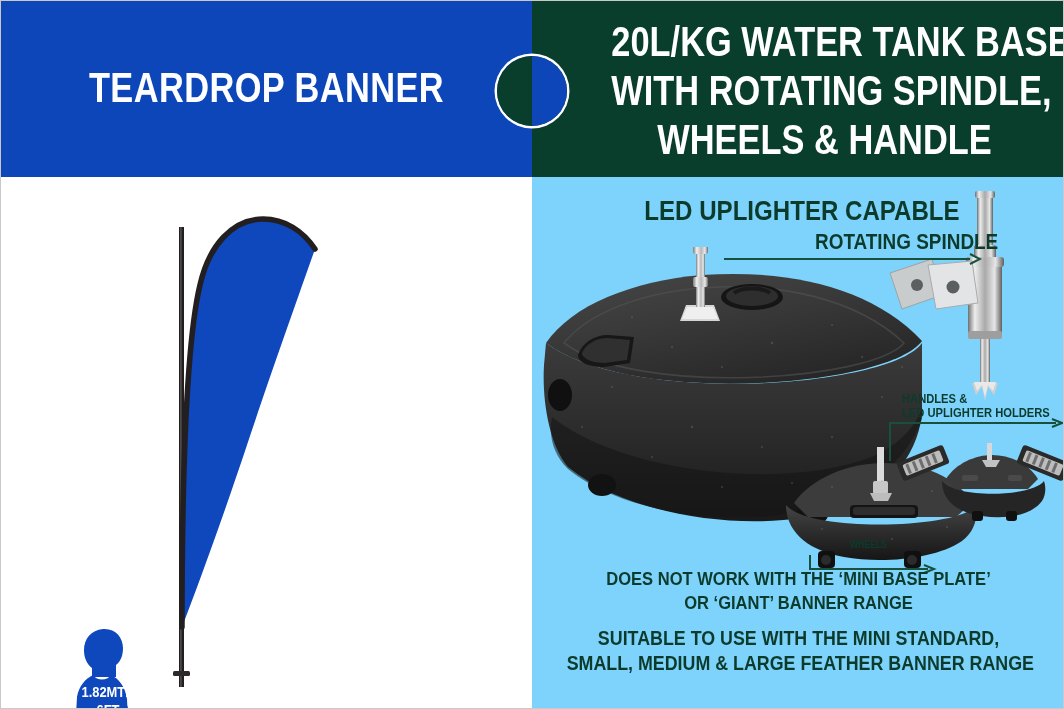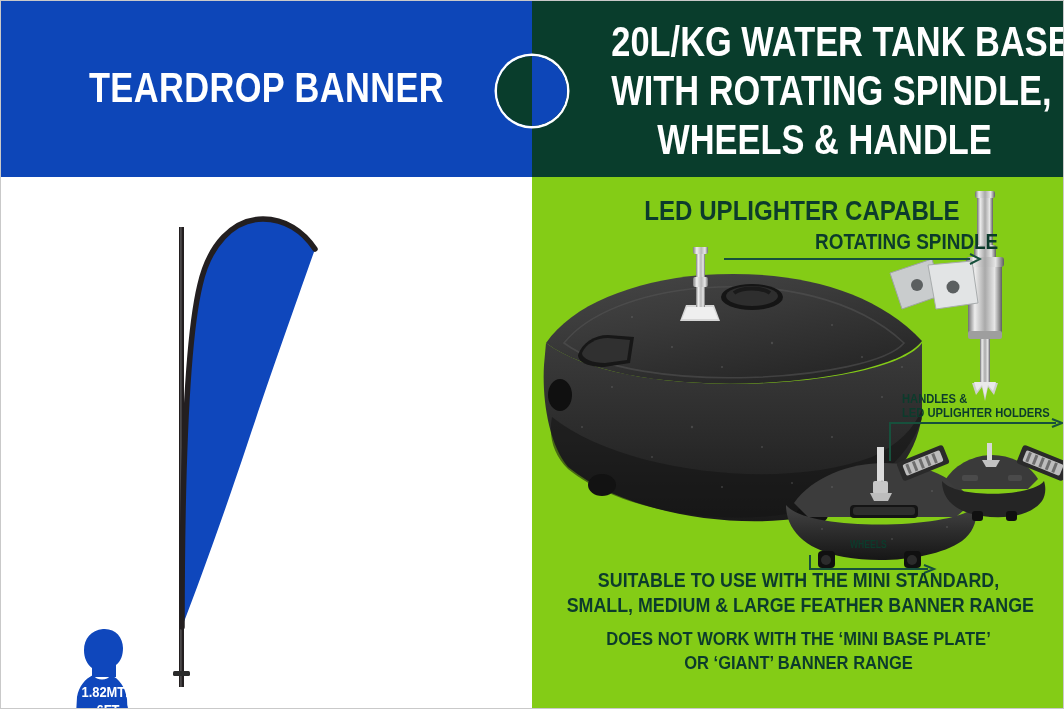--- a/index.html
+++ b/index.html
@@ -92,21 +92,21 @@
     font-size:15px;
     line-height:18px;
     transform:scaleX(.86);
     transform-origin:center center;
     pointer-events:none;
   }
 
   
   #right-panel{
     position:absolute; left:531px; top:176px; width:533px; height:533px;
-    background:#84cc16;
+    background:#7dd3fc;
   }
   .rp-heading{
     position:absolute; left:85px; top:19px; width:370px;
     text-align:center;
     color:#0c3b2c;
     font-weight:700;
     font-size:28px;
     line-height:30px;
   }
   .rp-heading > span{
@@ -436,24 +436,24 @@
     <div class="lbl lbl-handles">
       <span>HANDLES &amp;</span>
       <span>LED UPLIGHTER HOLDERS</span>
     </div>
 
     <div class="lbl lbl-wheels">
       <span>WHEELS</span>
     </div>
 
     <div class="bottom-text">
+      <div class="bt-block b2">
+        <span>DOES NOT WORK WITH THE ‘MINI BASE PLATE’</span>
+        <span>OR ‘GIANT’ BANNER RANGE</span>
+      </div>
       <div class="bt-block b1">
         <span>SUITABLE TO USE WITH THE MINI STANDARD,</span>
         <span>SMALL, MEDIUM &amp; LARGE FEATHER BANNER RANGE</span>
       </div>
-      <div class="bt-block b2">
-        <span>DOES NOT WORK WITH THE ‘MINI BASE PLATE’</span>
-        <span>OR ‘GIANT’ BANNER RANGE</span>
-      </div>
     </div>
 
   </div>
 </div>
 
 </body></html>

